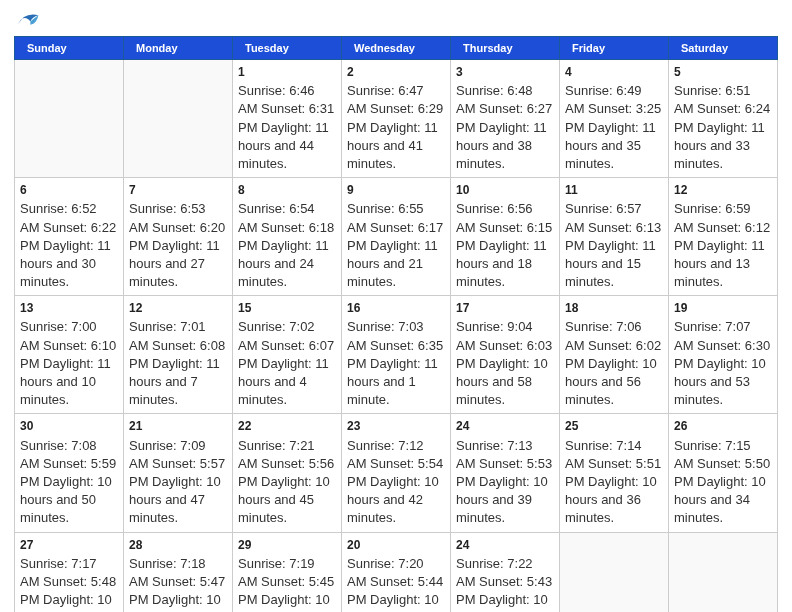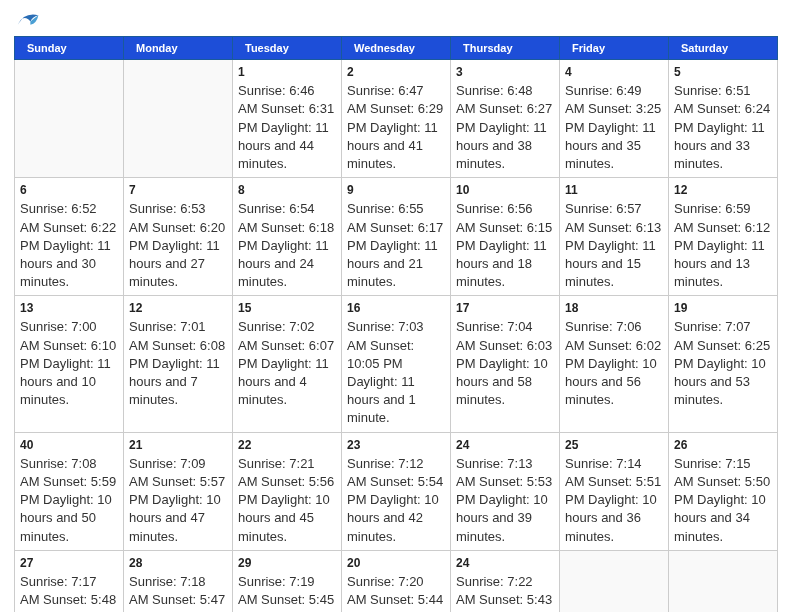--- a/index.html
+++ b/index.html
@@ -224,45 +224,45 @@
           </td>
           <td>
             <span class="day-num">15</span>
             <div class="day-info">Sunrise: 7:02 AM
 Sunset: 6:07 PM
 Daylight: 11 hours and 4 minutes.</div>
           </td>
           <td>
             <span class="day-num">16</span>
             <div class="day-info">Sunrise: 7:03 AM
-Sunset: 10:05 PM
+Sunset: 6:35 PM
 Daylight: 11 hours and 1 minute.</div>
           </td>
           <td>
             <span class="day-num">17</span>
-            <div class="day-info">Sunrise: 7:04 AM
+            <div class="day-info">Sunrise: 9:04 AM
 Sunset: 6:03 PM
 Daylight: 10 hours and 58 minutes.</div>
           </td>
           <td>
             <span class="day-num">18</span>
             <div class="day-info">Sunrise: 7:06 AM
 Sunset: 6:02 PM
 Daylight: 10 hours and 56 minutes.</div>
           </td>
           <td>
             <span class="day-num">19</span>
             <div class="day-info">Sunrise: 7:07 AM
-Sunset: 6:25 PM
+Sunset: 6:30 PM
 Daylight: 10 hours and 53 minutes.</div>
           </td>
         </tr>
         <tr>
           <td>
-            <span class="day-num">40</span>
+            <span class="day-num">30</span>
             <div class="day-info">Sunrise: 7:08 AM
 Sunset: 5:59 PM
 Daylight: 10 hours and 50 minutes.</div>
           </td>
           <td>
             <span class="day-num">21</span>
             <div class="day-info">Sunrise: 7:09 AM
 Sunset: 5:57 PM
 Daylight: 10 hours and 47 minutes.</div>
           </td>

